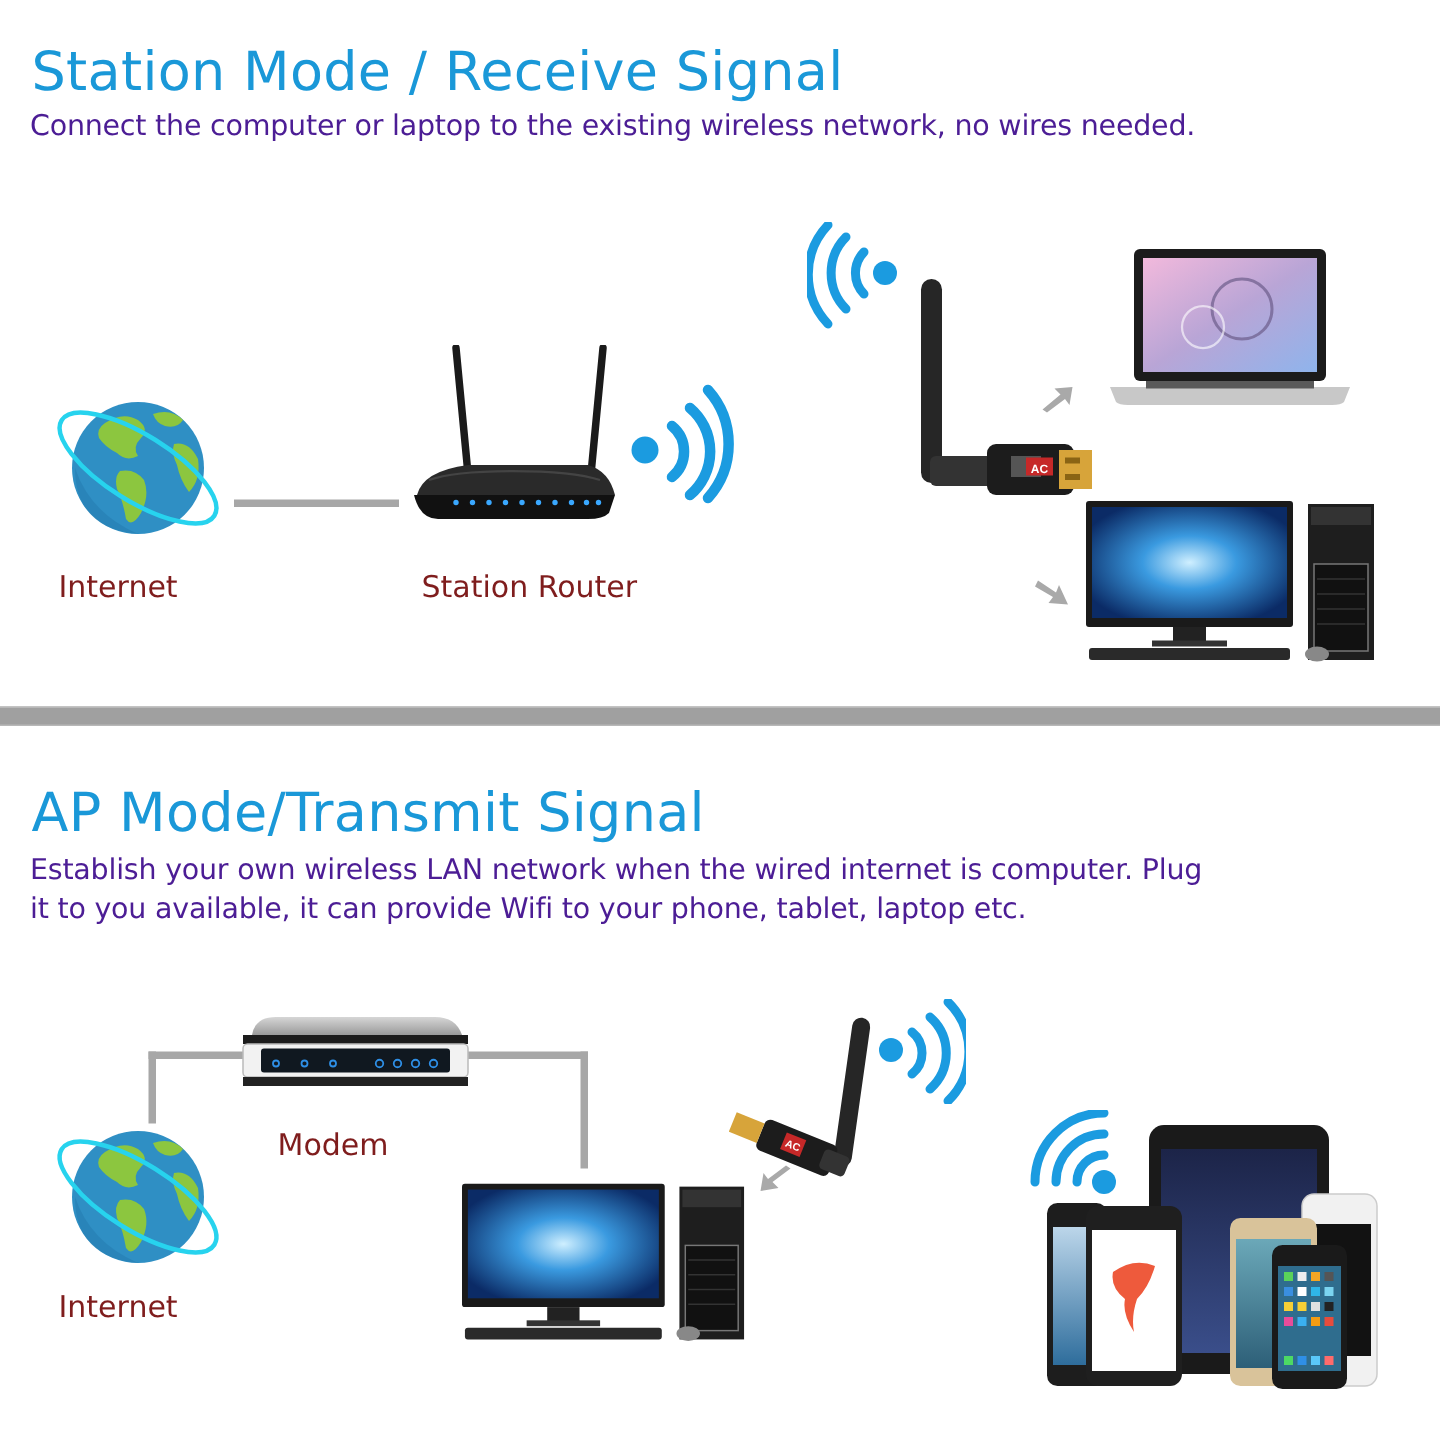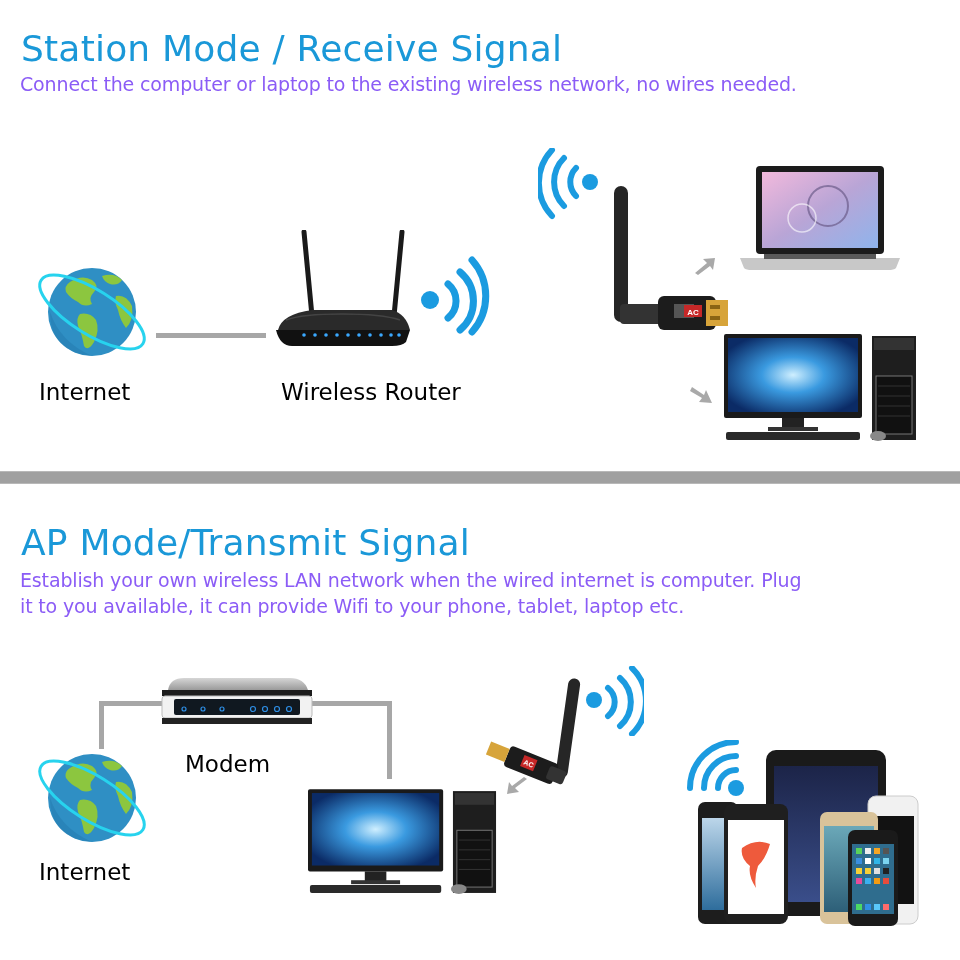--- a/index.html
+++ b/index.html
@@ -1,21 +1,21 @@
 <!DOCTYPE html>
 <html><head>
 <meta charset="utf-8">
 <style>
   * { box-sizing: border-box; margin: 0; padding: 0; }
   html, body { width: 960px; height: 960px; background: #ffffff; overflow: hidden; }
   body { position: relative; font-family: "DejaVu Sans", "Liberation Sans", sans-serif; }
   .abs { position: absolute; }
   .title { color: #1a98d8; font-size: 36px; letter-spacing: 0.2px; white-space: nowrap; }
-  .desc { color: #8b5cf6; font-size: 19px; line-height: 26px; white-space: nowrap; letter-spacing: -0.15px; }
-  .label { color: #000000; font-size: 23px; white-space: nowrap; }
+  .desc { color: #4c1d95; font-size: 19px; line-height: 26px; white-space: nowrap; letter-spacing: -0.15px; }
+  .label { color: #7f1d1d; font-size: 20px; white-space: nowrap; }
   .divider { left: 0; top: 471px; width: 960px; height: 13px; background: #a0a0a0; border-top: 1px solid #b8b8b8; border-bottom: 1px solid #b8b8b8; }
   .cable { background: #a7a7a7; }
   svg { display: block; }
 </style>
 </head>
 <body>
 
 <section>
   <div class="abs title" style="left:21px; top:28px;">Station Mode / Receive Signal</div>
   <div class="abs desc" style="left:20px; top:71px;">Connect the computer or laptop to the existing wireless network, no wires needed.</div>
@@ -49,21 +49,21 @@
         <circle cx="65" cy="105" r="1.8"></circle>
           <circle cx="76" cy="105" r="1.8"></circle>
           <circle cx="87" cy="105" r="1.8"></circle>
         <circle cx="98" cy="105" r="1.8"></circle>
           <circle cx="109" cy="105" r="1.8"></circle>
           <circle cx="119" cy="105" r="1.8"></circle>
           <circle cx="127" cy="105" r="1.8"></circle>
       </g>
     </svg>
   </div>
-  <div class="abs label" style="left:281px; top:379px;">Wireless Router</div>
+  <div class="abs label" style="left:281px; top:379px;">Station Router</div>
 
   <div class="abs" style="left:418px; top:252px;">
     <svg width="76" height="84" viewBox="0 0 76 84">
       <circle cx="12" cy="48" r="9" fill="#1b9be0"></circle>
       <path d="M30 32 A22 22 0 0 1 30 66" fill="none" stroke="#1b9be0" stroke-width="7" stroke-linecap="round"></path>
       <path d="M42 20 A38 38 0 0 1 42 78" fill="none" stroke="#1b9be0" stroke-width="7" stroke-linecap="round"></path>
       <path d="M54 8 A54 54 0 0 1 54 80" fill="none" stroke="#1b9be0" stroke-width="7" stroke-linecap="round"></path>
     </svg>
   </div>
 

